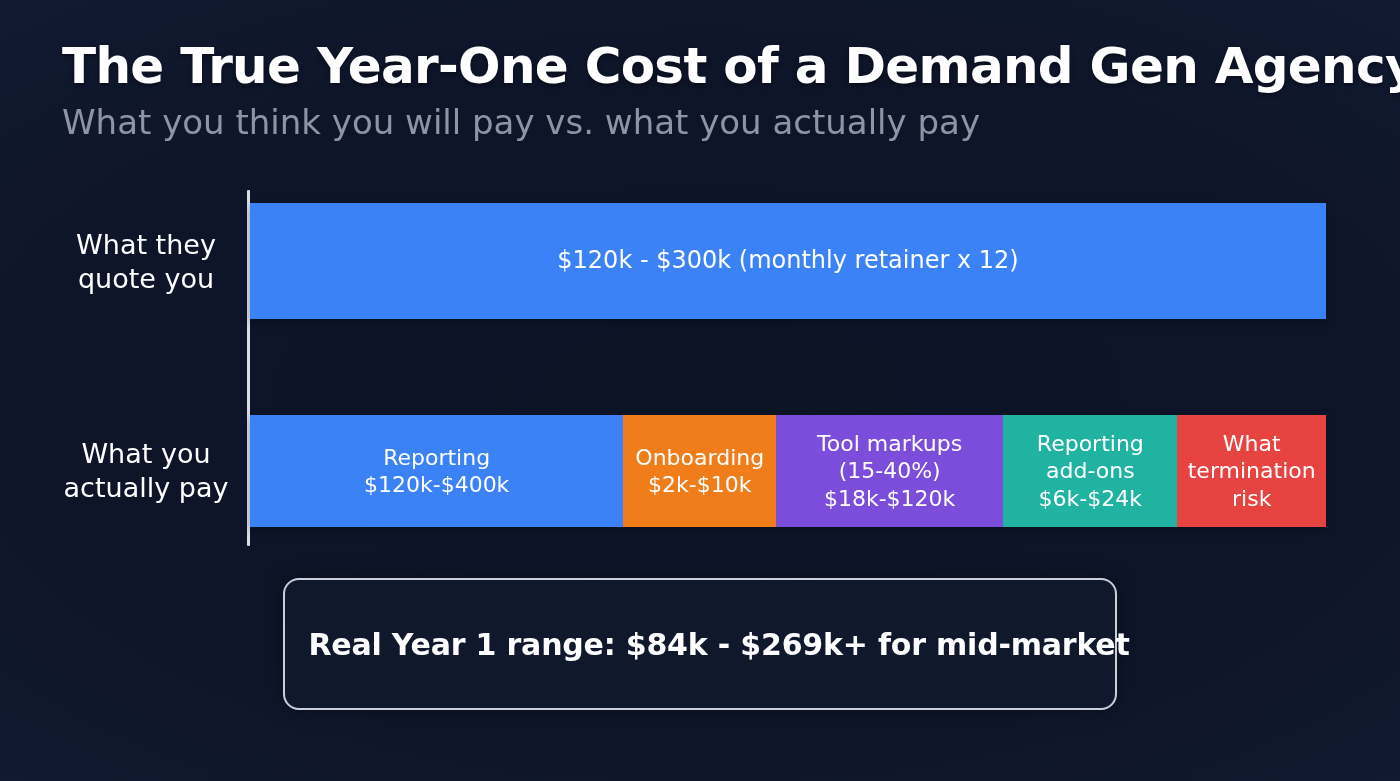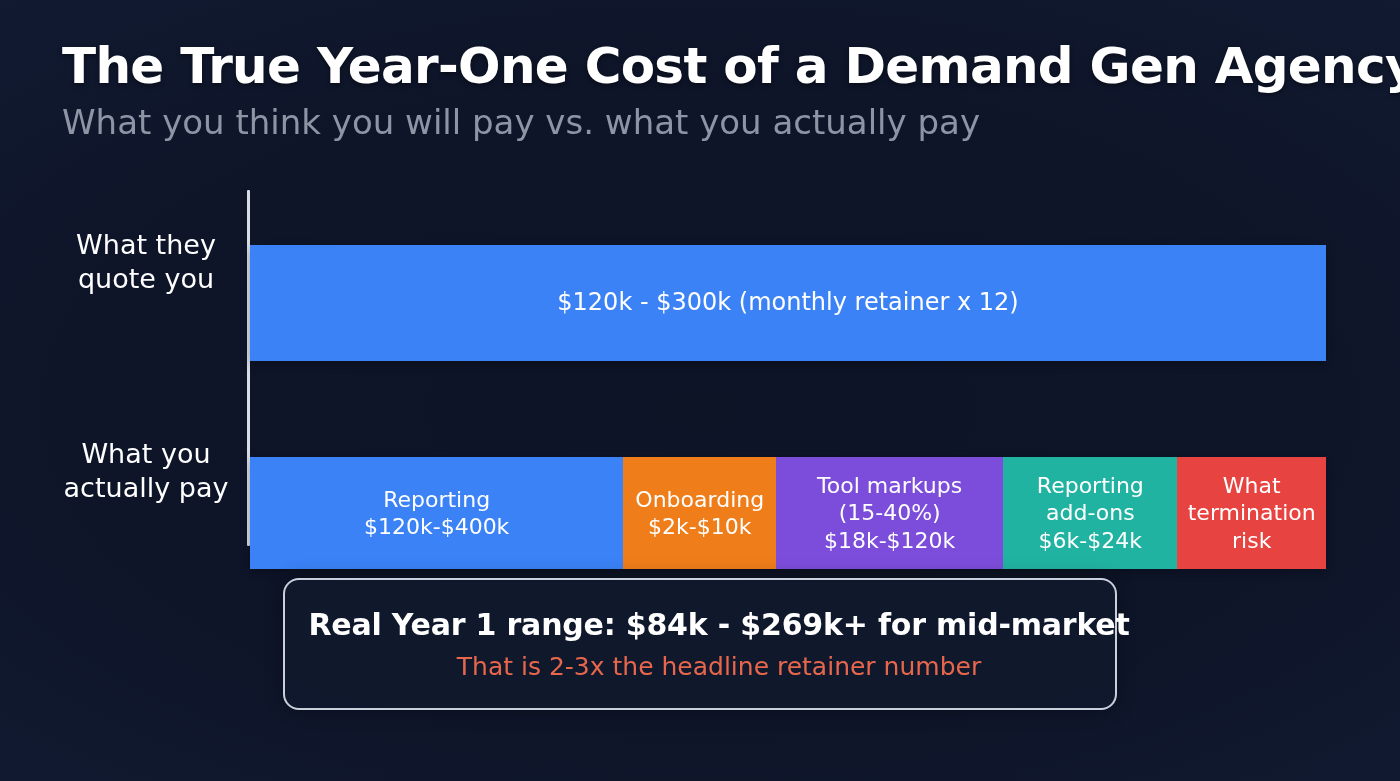--- a/index.html
+++ b/index.html
@@ -87,21 +87,20 @@
   .row-label.quote  { top: 228px; }
   .row-label.actual { top: 437px; }
 
   .bar {
     position: absolute;
     left: 250px;
     display: flex;
     flex-direction: row;
     align-items: stretch;
     box-shadow: 0 3px 9px rgba(0,0,0,0.30);
-    margin-top: 42px;
   }
   .bar.quote {
     top: 203px;
     width: 1076px;
     height: 116px;
   }
   .bar.actual {
     top: 415px;
     width: 1076px;
     height: 112px;
@@ -223,16 +222,15 @@
           <span>termination</span><br>
           <span>risk</span>
         </span>
       </div>
 
     </div>
   </div>
 
   <div class="callout">
     <div class="callout-main">Real Year 1 range: $84k - $269k+ for mid-market</div>
-    <div class="callout-sub">That is 2-3x the headline retainer number</div>
   </div>
 
 </div>
 
 </body></html>

